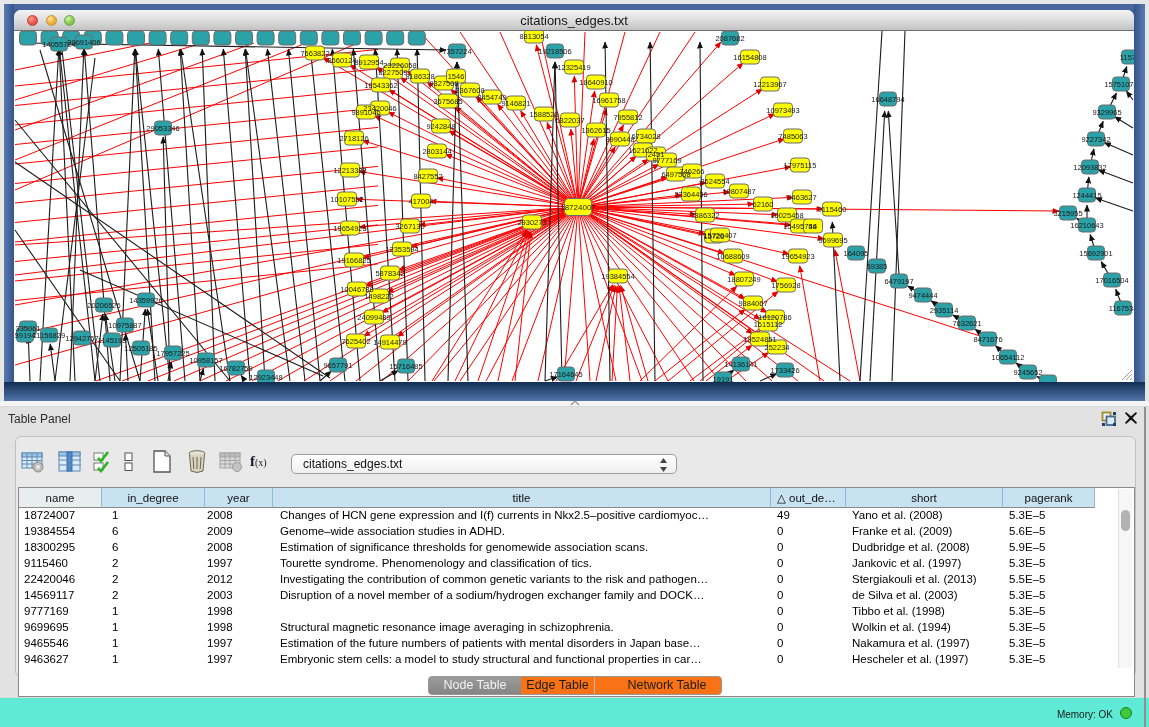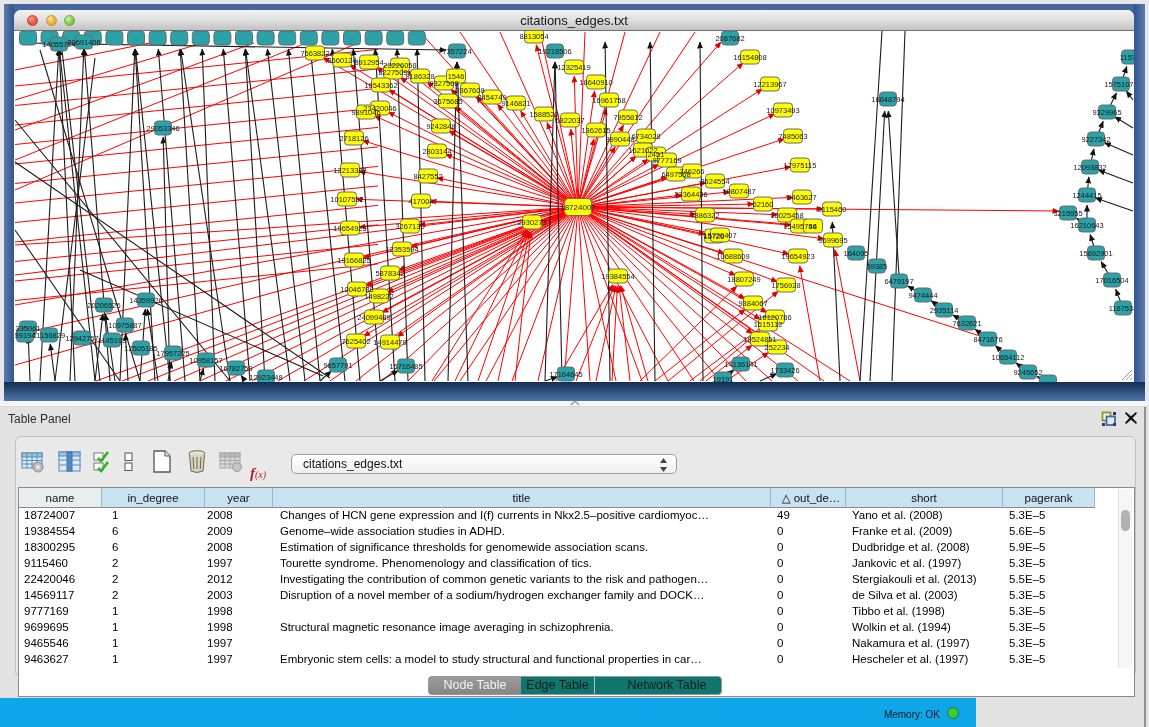--- a/index.html
+++ b/index.html
@@ -17,25 +17,25 @@
 #tpanel{left:0;top:407px;width:1149px;height:320px;background:#e2e2e2}
 #tp-title{left:8px;top:5px;font-size:12px;color:#2e2e2e}
 #tbox{left:15px;top:29px;width:1121px;height:241px;background:#e9e9e9;border:1px solid #c0c0c0;border-radius:6px}
 .ddl{left:275px;top:17px;width:386px;height:20px;background:linear-gradient(to bottom,#ffffff,#efefef);border:1px solid #9d9d9d;border-radius:5px;font-size:12px;color:#111;line-height:18px;padding-left:11px}
 #table{left:2px;top:50px;width:1117px;height:210px;background:#fff;border:1px solid #8a8a8a;overflow:hidden}
 .th{top:0;height:20px;background:#c9e2f2;border-right:1px solid #93b8d1;font-size:11.5px;color:#111;text-align:center;line-height:20px;border-bottom:1px solid #8a8a8a}
 .trow{position:absolute;left:0;width:1100px;height:16px;font-size:11.5px;color:#000}
 .trow span{position:absolute;top:1px;white-space:nowrap}
 #vsb{right:2px;top:1px;width:14px;height:179px;background:#f6f6f6;border-left:1px solid #e0e0e0}
 #vsb .thumb{left:2px;top:21px;width:9px;height:21px;background:#b2b2b2;border-radius:5px}
-#tabs{left:428px;top:269px;width:294px;height:19px;border:1px solid #979797;border-radius:4px;background:#0f766e;overflow:hidden;font-size:12.5px;line-height:17px;text-align:center;color:#1c1c1c}
+#tabs{left:428px;top:269px;width:294px;height:19px;border:1px solid #979797;border-radius:4px;background:#f97316;overflow:hidden;font-size:12.5px;line-height:17px;text-align:center;color:#1c1c1c}
 #tabs .seg1{left:0;top:0;width:92px;height:100%;background:linear-gradient(to bottom,#9c9c9c,#858585);color:#f4f4f4}
 #tabs .seg2{left:92px;top:0;width:74px;height:100%;border-right:1px solid #b9b9b9}
 #tabs .seg3{left:182px;top:0;width:112px;height:100%}
-#status{left:0;top:697px;width:976px;height:30px;background:#0ea5e9;border-top:1px solid #dcdcdc}
+#status{left:0;top:697px;width:1149px;height:30px;background:#5eead4;border-top:1px solid #dcdcdc}
 #redge{left:1144px;top:407px;width:2px;height:320px;background:#8f8f8f}
 </style></head>
 <body>
 <div id="frame" class="abs">
     <div class="ft abs"></div>
     <div class="fl abs"></div>
     <div class="fr abs"></div>
     <div class="fb abs"></div>
   </div>
 <div id="win" class="abs">
@@ -624,34 +624,34 @@
  <ellipse cx="12" cy="4.5" rx="8" ry="2.8" fill="#e7e3d0" stroke="#6b6657"></ellipse>
  <path d="M4.5 5.5 L6 22 Q12 25 18 22 L19.5 5.5" fill="#d9d4bd" stroke="#6b6657"></path>
  <path d="M8 8 L8.8 20 M12 8 L12 20 M16 8 L15.2 20" stroke="#6b6657" fill="none"></path>
 </svg>
 <svg class="abs" style="left:203px;top:13px" width="24" height="24" viewBox="0 0 24 24">
  <rect x="1" y="3" width="20" height="15" fill="#d9d9d9" stroke="#a5a5a5"></rect>
  <rect x="1" y="3" width="20" height="4" fill="#bbbbbb" stroke="#a5a5a5"></rect>
  <path d="M6 3 V18 M11 3 V18 M16 3 V18 M1 10.5 H21 M1 14 H21" stroke="#a5a5a5" fill="none"></path>
  <circle cx="18" cy="17" r="4.5" fill="#c4c4c4" stroke="#9d9d9d"></circle>
 </svg>
-<div class="abs" style="left:234px;top:28px;font-size:15px;font-style:italic;color:#b91c1c;font-family:'Liberation Serif',serif"><b>f</b><span style="font-size:10px">(x)</span></div>
+<div class="abs" style="left:234px;top:16px;font-size:15px;color:#0f172a;font-family:'Liberation Serif',serif"><b>f</b><span style="font-size:10px">(x)</span></div>
 
     <div class="ddl abs">citations_edges.txt
       <svg class="abs" style="right:8px;top:3px" width="9" height="14" viewBox="0 0 9 14">
           <path d="M4.5 0 L8 5 L1 5 Z" fill="#444"></path>
           <path d="M4.5 14 L8 9 L1 9 Z" fill="#444"></path>
         </svg>
     </div>
     <div id="table" class="abs">
       <div class="th abs" style="left:0;width:83px;background:#e8edf0">name</div>
       <div class="th abs" style="left:83px;width:103px">in_degree</div>
       <div class="th abs" style="left:186px;width:68px">year</div>
       <div class="th abs" style="left:254px;width:498px">title</div>
-      <div class="th abs" style="left:752px;width:75px;text-align:center;padding-left:6px">△ out_de…</div>
+      <div class="th abs" style="left:752px;width:75px;text-align:left;padding-left:6px">△ out_de…</div>
       <div class="th abs" style="left:827px;width:157px">short</div>
       <div class="th abs" style="left:984px;width:92px">pagerank</div>
       <div class="trow" style="top:20px">
           <span style="left:5px">18724007</span>
           <span style="left:93px">1</span>
           <span style="left:188px">2008</span>
           <span style="left:261px">Changes of HCN gene expression and I(f) currents in Nkx2.5–positive cardiomyoc…</span>
           <span style="left:758px">49</span>
           <span style="left:833px">Yano et al. (2008)</span>
           <span style="left:990px">5.3E–5</span>
@@ -715,20 +715,21 @@
           <span style="left:188px">1998</span>
           <span style="left:261px">Structural magnetic resonance image averaging in schizophrenia.</span>
           <span style="left:758px">0</span>
           <span style="left:833px">Wolkin et al. (1994)</span>
           <span style="left:990px">5.3E–5</span>
         </div>
 <div class="trow" style="top:148px">
           <span style="left:5px">9465546</span>
           <span style="left:93px">1</span>
           <span style="left:188px">1997</span>
+          <span style="left:261px">Estimation of the future numbers of patients with mental disorders in Japan base…</span>
           <span style="left:758px">0</span>
           <span style="left:833px">Nakamura et al. (1997)</span>
           <span style="left:990px">5.3E–5</span>
         </div>
 <div class="trow" style="top:164px">
           <span style="left:5px">9463627</span>
           <span style="left:93px">1</span>
           <span style="left:188px">1997</span>
           <span style="left:261px">Embryonic stem cells: a model to study structural and functional properties in car…</span>
           <span style="left:758px">0</span>

